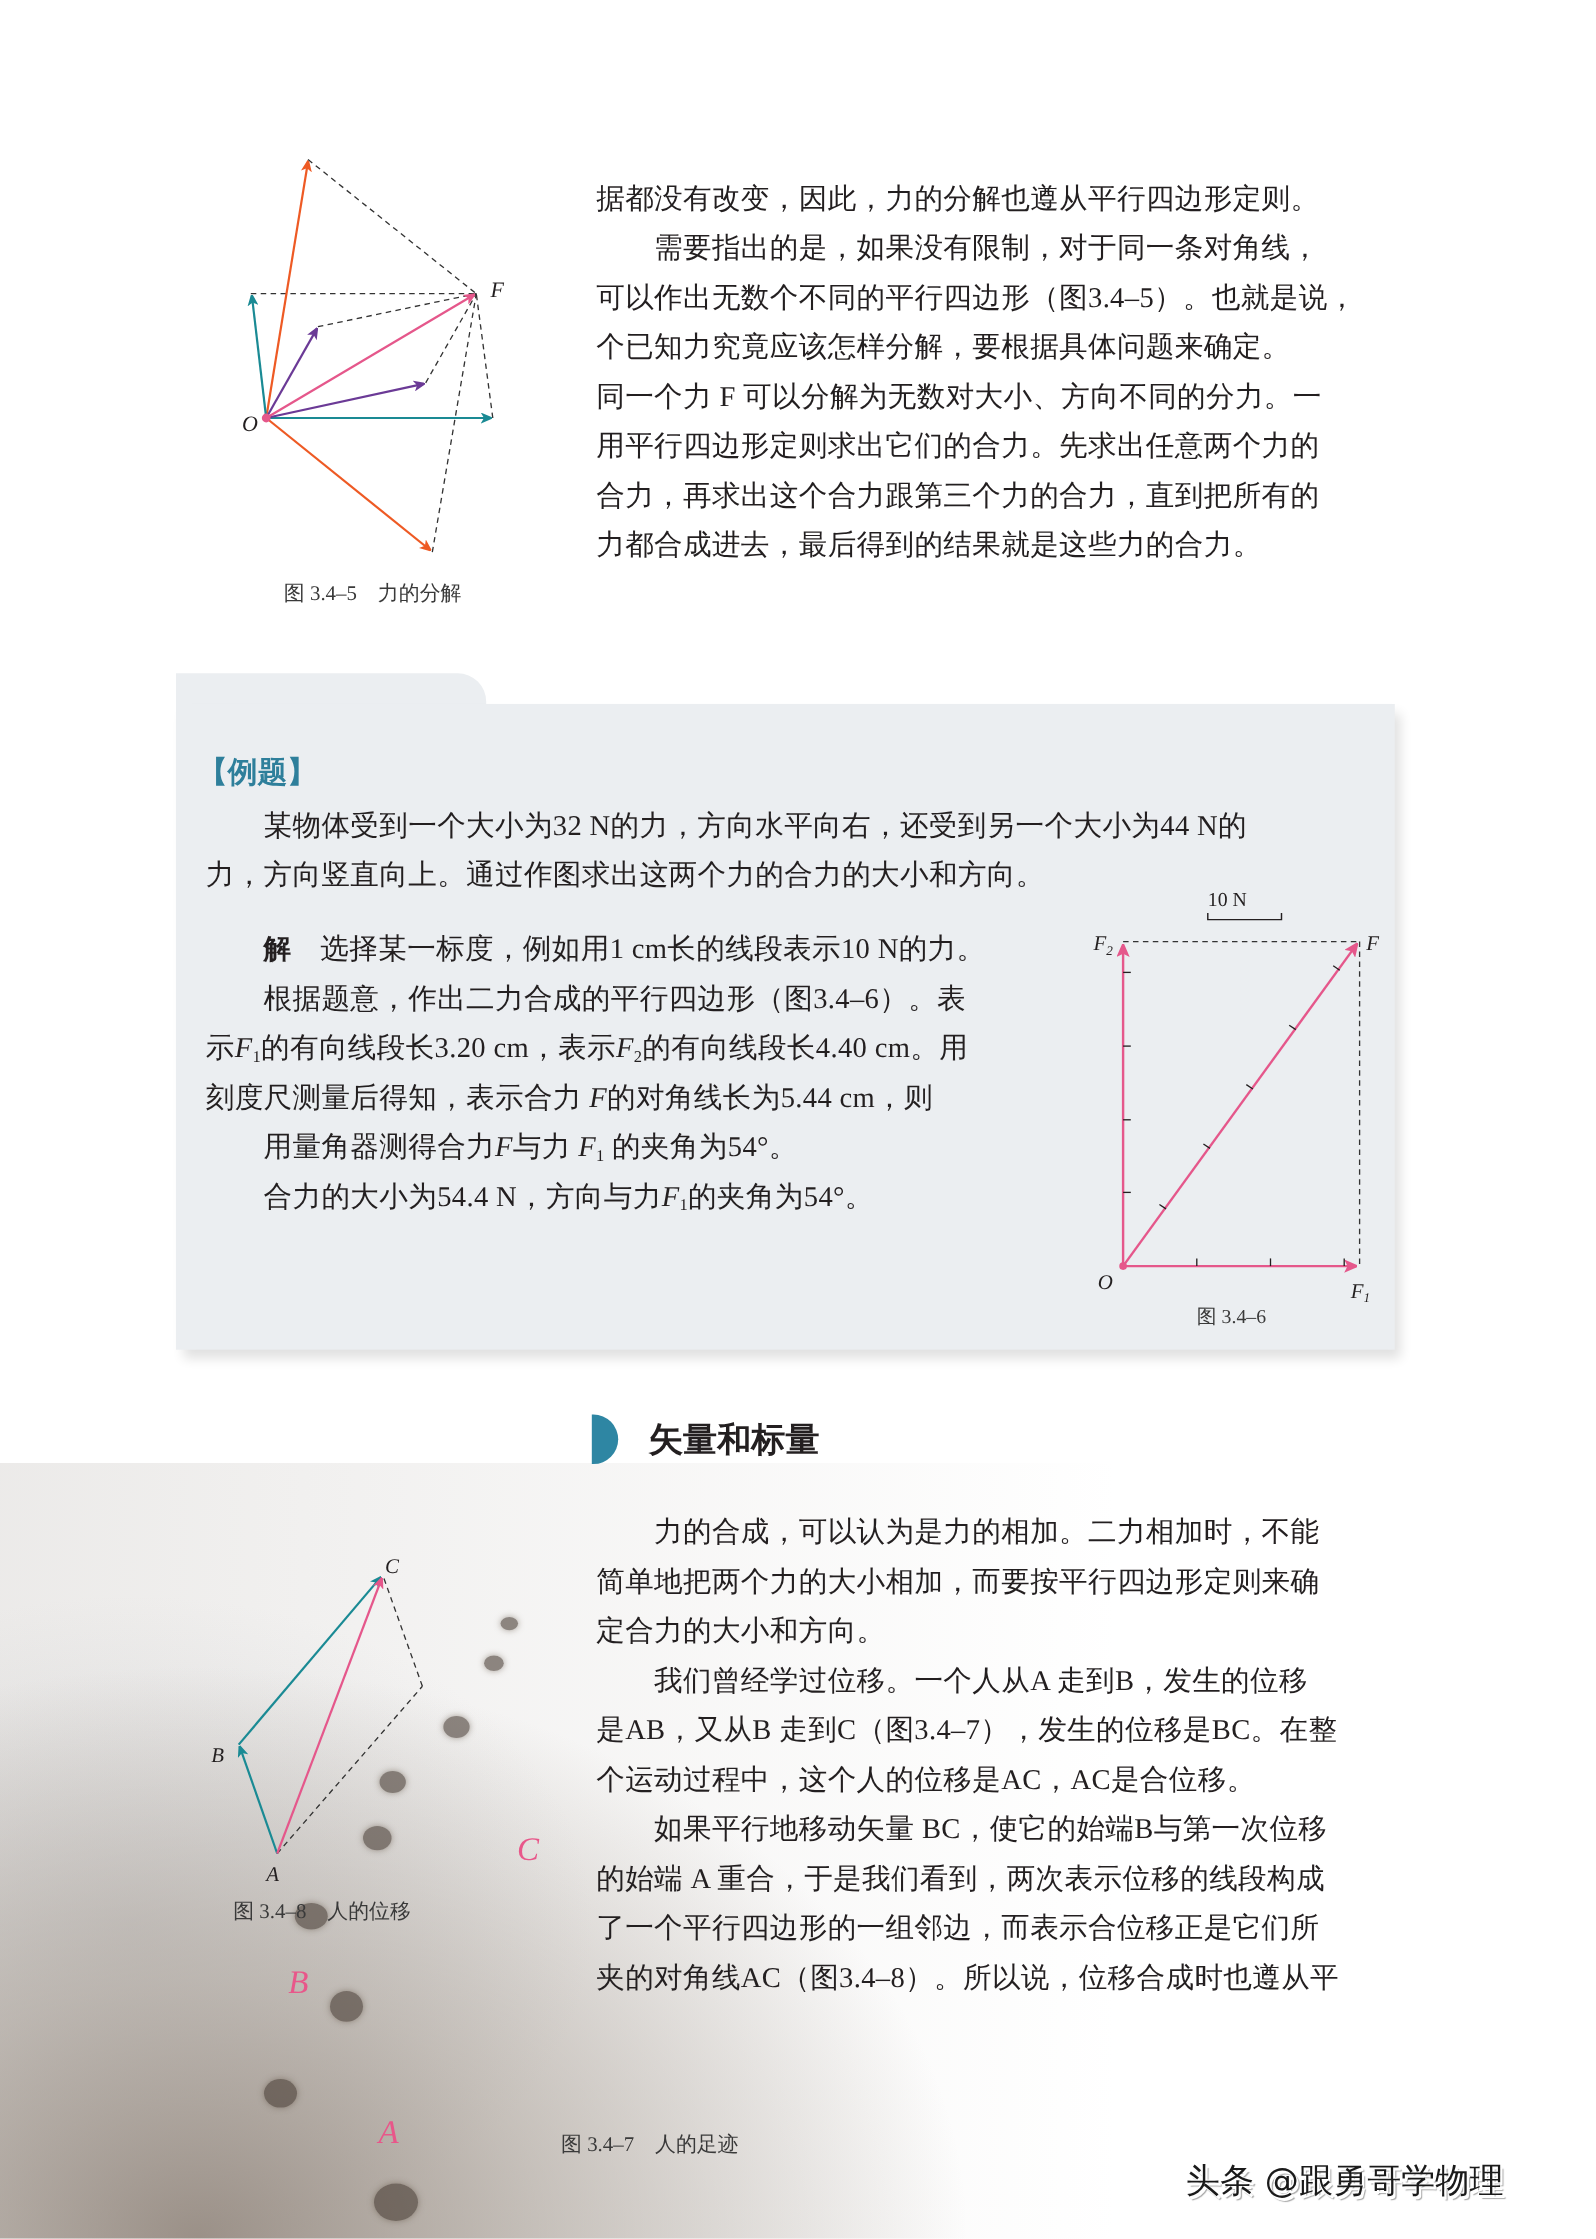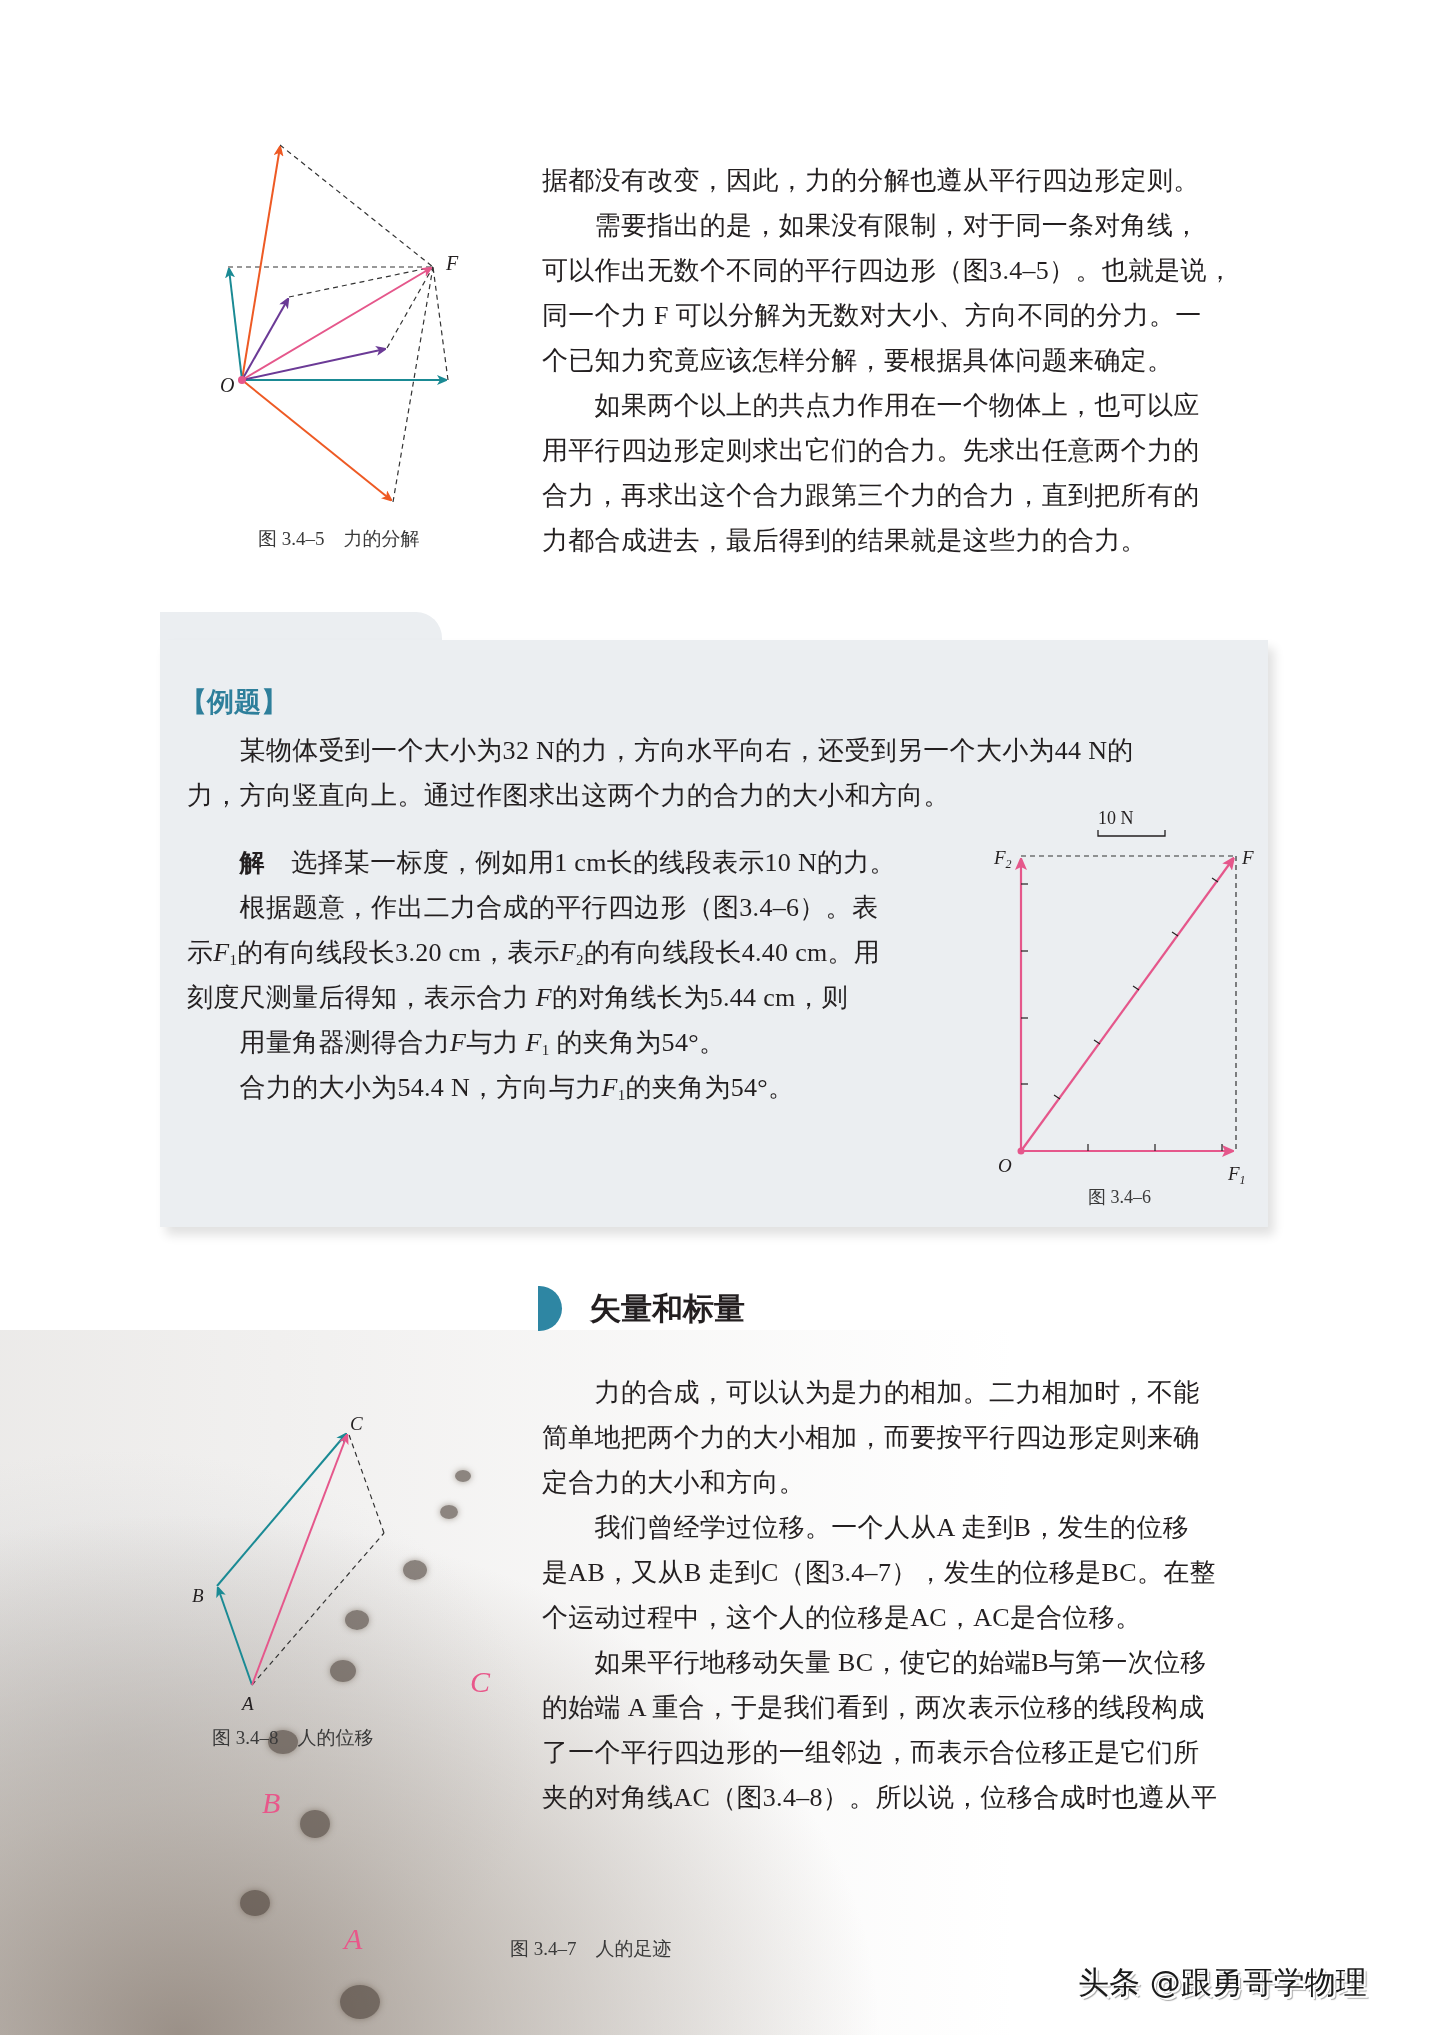--- a/index.html
+++ b/index.html
@@ -77,23 +77,22 @@
   <circle cx="242" cy="380" r="4" fill="#e5578b"></circle>
   <text x="220" y="392" font-size="20" font-style="italic" fill="#231f20">O</text>
   <text x="446" y="270" font-size="20" font-style="italic" fill="#231f20">F</text>
 </svg>
 <div class="caption" style="left:258px;top:526px;text-align:right;">图 3.4–5　力的分解</div>
 
 <div class="para" style="left:542px;top:158px;">
   <div>据都没有改变，因此，力的分解也遵从平行四边形定则。</div>
   <div>　　需要指出的是，如果没有限制，对于同一条对角线，</div>
   <div>可以作出无数个不同的平行四边形（图3.4–5）。也就是说，</div>
+  <div>个已知力究竟应该怎样分解，要根据具体问题来确定。</div>
   <div>同一个力 F 可以分解为无数对大小、方向不同的分力。一</div>
-  <div>个已知力究竟应该怎样分解，要根据具体问题来确定。</div>
-  <div>　　如果两个以上的共点力作用在一个物体上，也可以应</div>
   <div>用平行四边形定则求出它们的合力。先求出任意两个力的</div>
   <div>合力，再求出这个合力跟第三个力的合力，直到把所有的</div>
   <div>力都合成进去，最后得到的结果就是这些力的合力。</div>
 </div>
 
 <div class="box-tab"></div>
 <div class="box"></div>
 <div class="box-title">【例题】</div>
 
 <div class="para" style="left:187px;top:728px;">

